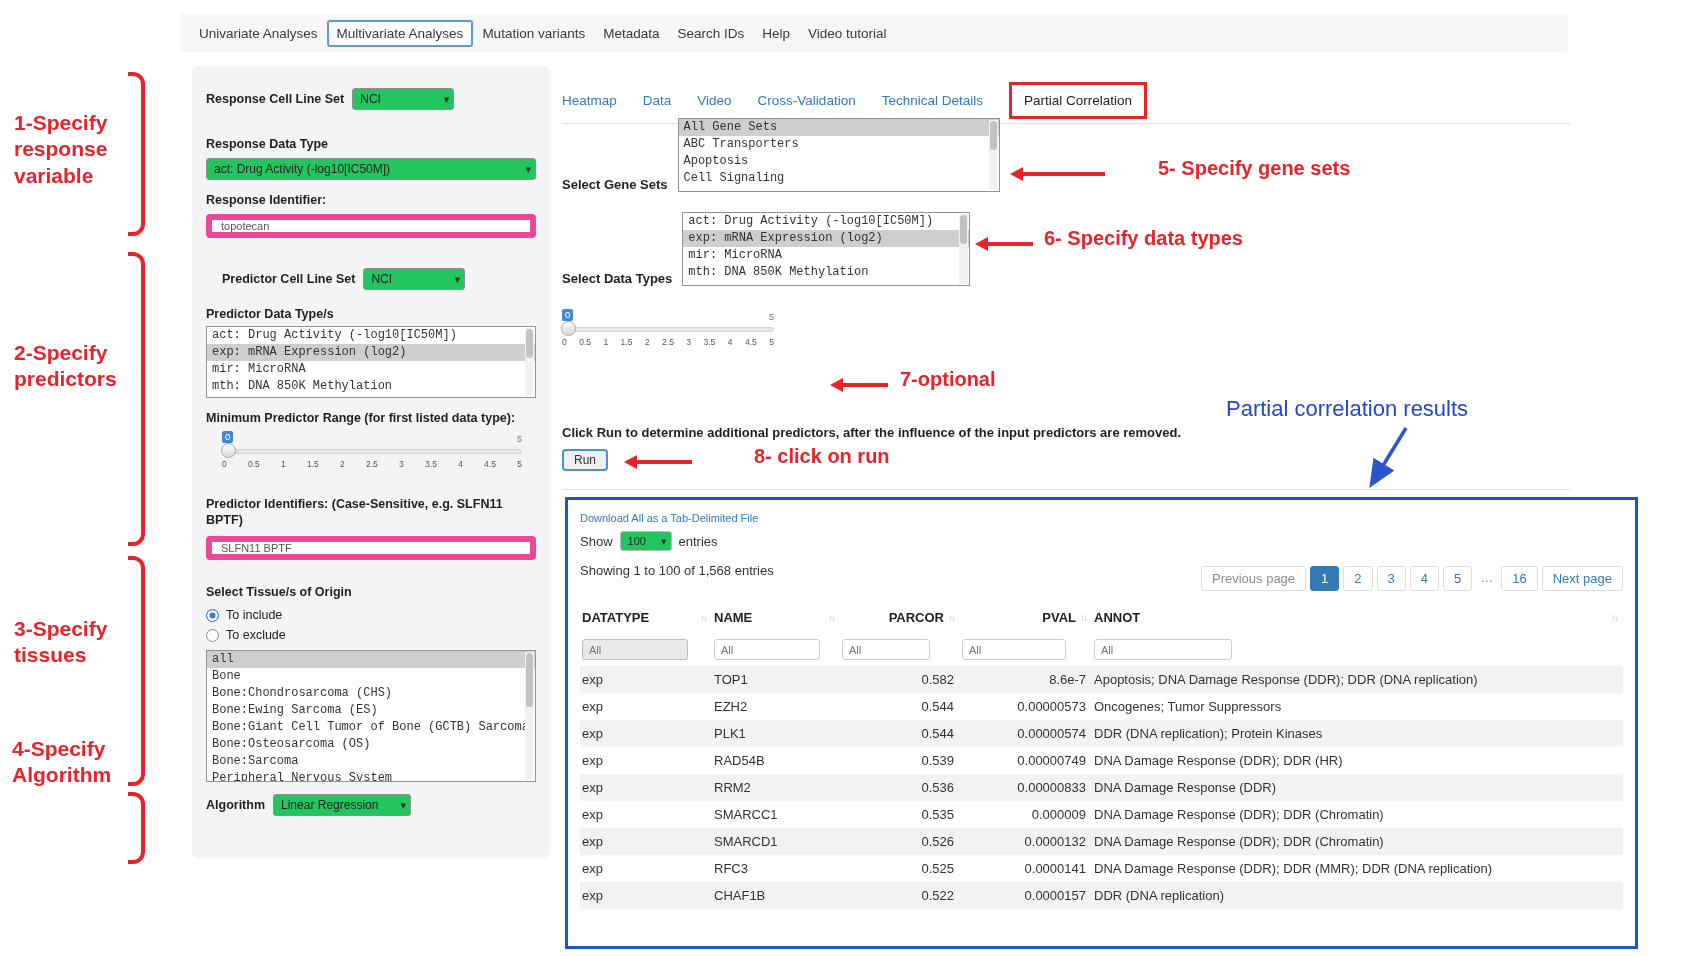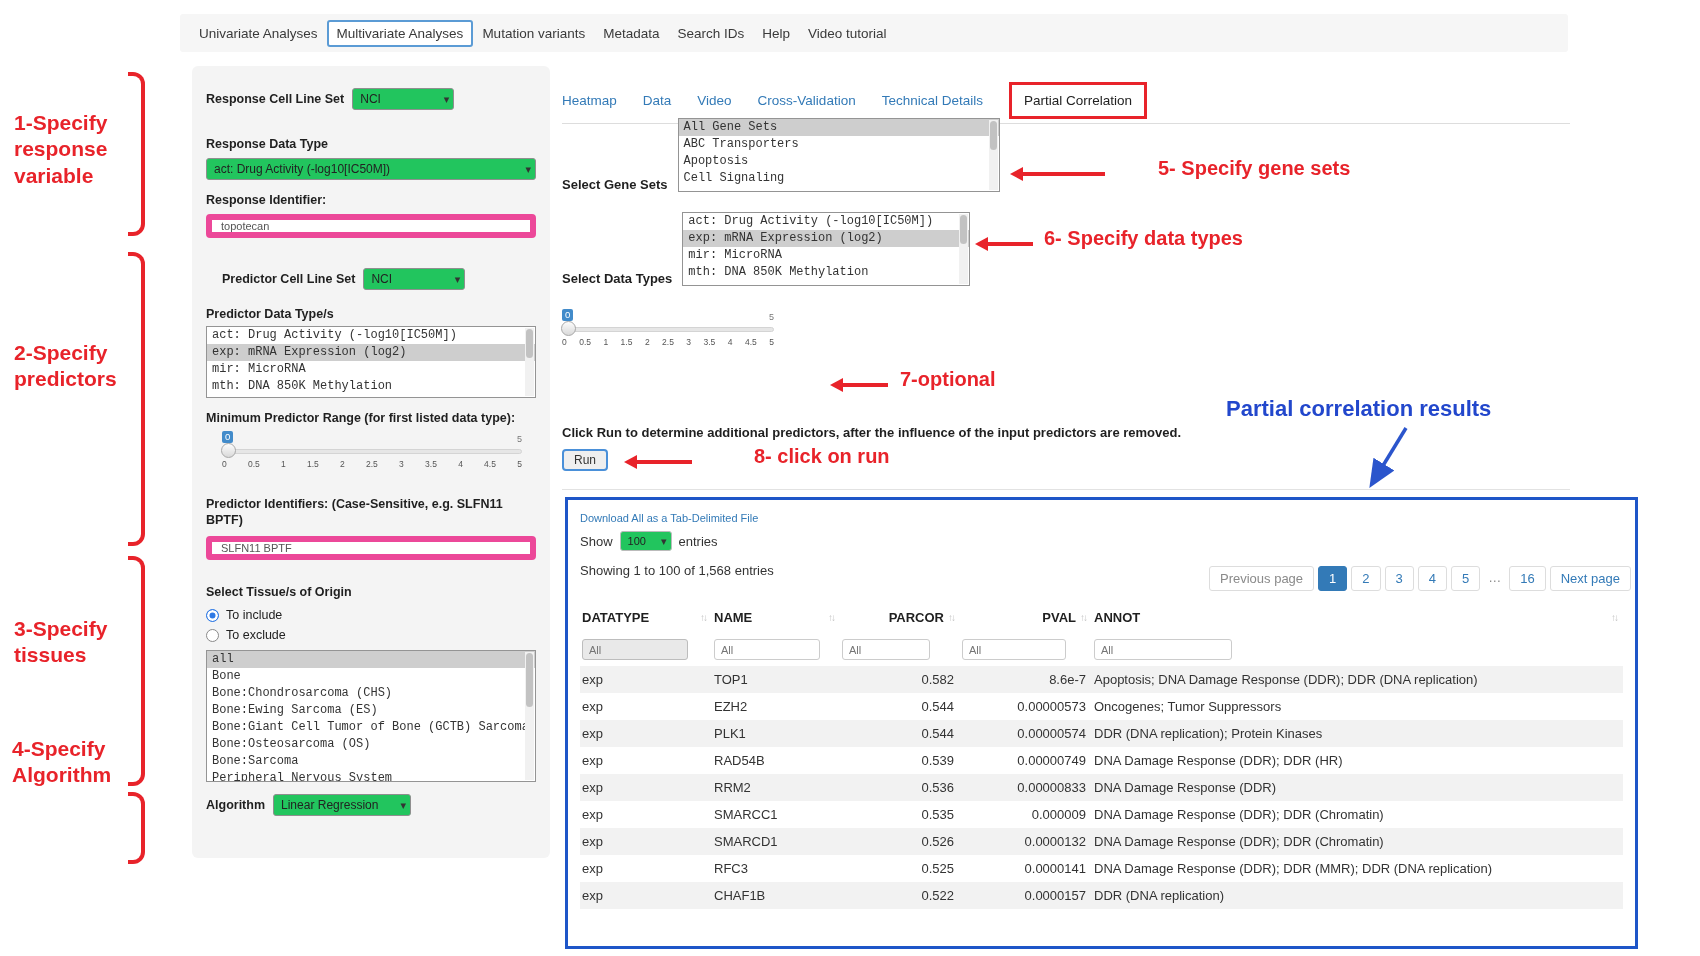--- a/index.html
+++ b/index.html
@@ -76,30 +76,30 @@
 
   
   .ann-red{position:absolute;color:var(--red);font-weight:bold;font-size:21px;line-height:1.25;}
   .ann-red.sm{font-size:20px;white-space:nowrap;}
   .bracket{position:absolute;width:17px;border:4px solid var(--red);border-left:none;
     border-radius:0 12px 12px 0;}
   .red-arrow{position:absolute;height:14px;display:flex;align-items:center;}
   .ra-head{width:0;height:0;border-top:7px solid transparent;border-bottom:7px solid transparent;
     border-right:13px solid var(--red);}
   .ra-shaft{flex:1;height:4px;background:var(--red);}
-  .results-title{position:absolute;color:var(--ann-blue);font-weight:bold;font-size:22px;white-space:nowrap;}
+  .results-title{position:absolute;color:var(--ann-blue);font-weight:normal;font-size:22px;white-space:nowrap;}
   .blue-arrow{position:absolute;}
 
   
   .results-box{left:565px;top:497px;width:1073px;height:452px;border:3px solid var(--box-blue);
     background:#fff;padding:8px 12px;}
   .dl-link{font-size:11px;color:var(--link);text-decoration:none;cursor:pointer;display:inline-block;}
   .show-row{display:flex;align-items:center;gap:7px;font-size:13px;margin-top:5px;color:#333;}
   .showing{font-size:13px;margin-top:12px;color:#333;}
-  .pagination{position:absolute;right:4px;top:66px;display:flex;align-items:flex-start;gap:4px;}
+  .pagination{position:absolute;right:12px;top:66px;display:flex;align-items:flex-start;gap:4px;}
   .pg-btn{font-size:13px;padding:4px 10px;border:1px solid #ddd;border-radius:3px;color:var(--link);
     background:#fff;cursor:pointer;white-space:nowrap;}
   .pg-prev{color:#8a8a8a;}
   .pg-active{background:var(--link);border-color:var(--link);color:#fff;}
   .pg-ellipsis{border:none;color:#8a8a8a;cursor:default;padding:4px 4px;}
 
   table.results{width:100%;border-collapse:collapse;margin-top:24px;table-layout:fixed;}
   table.results th{font-size:13px;font-weight:bold;color:#1f1f1f;padding:8px 6px 8px 2px;vertical-align:middle;}
   table.results th .th-inner{display:flex;align-items:center;justify-content:space-between;gap:4px;}
   table.results th.num .th-inner{justify-content:flex-end;}

